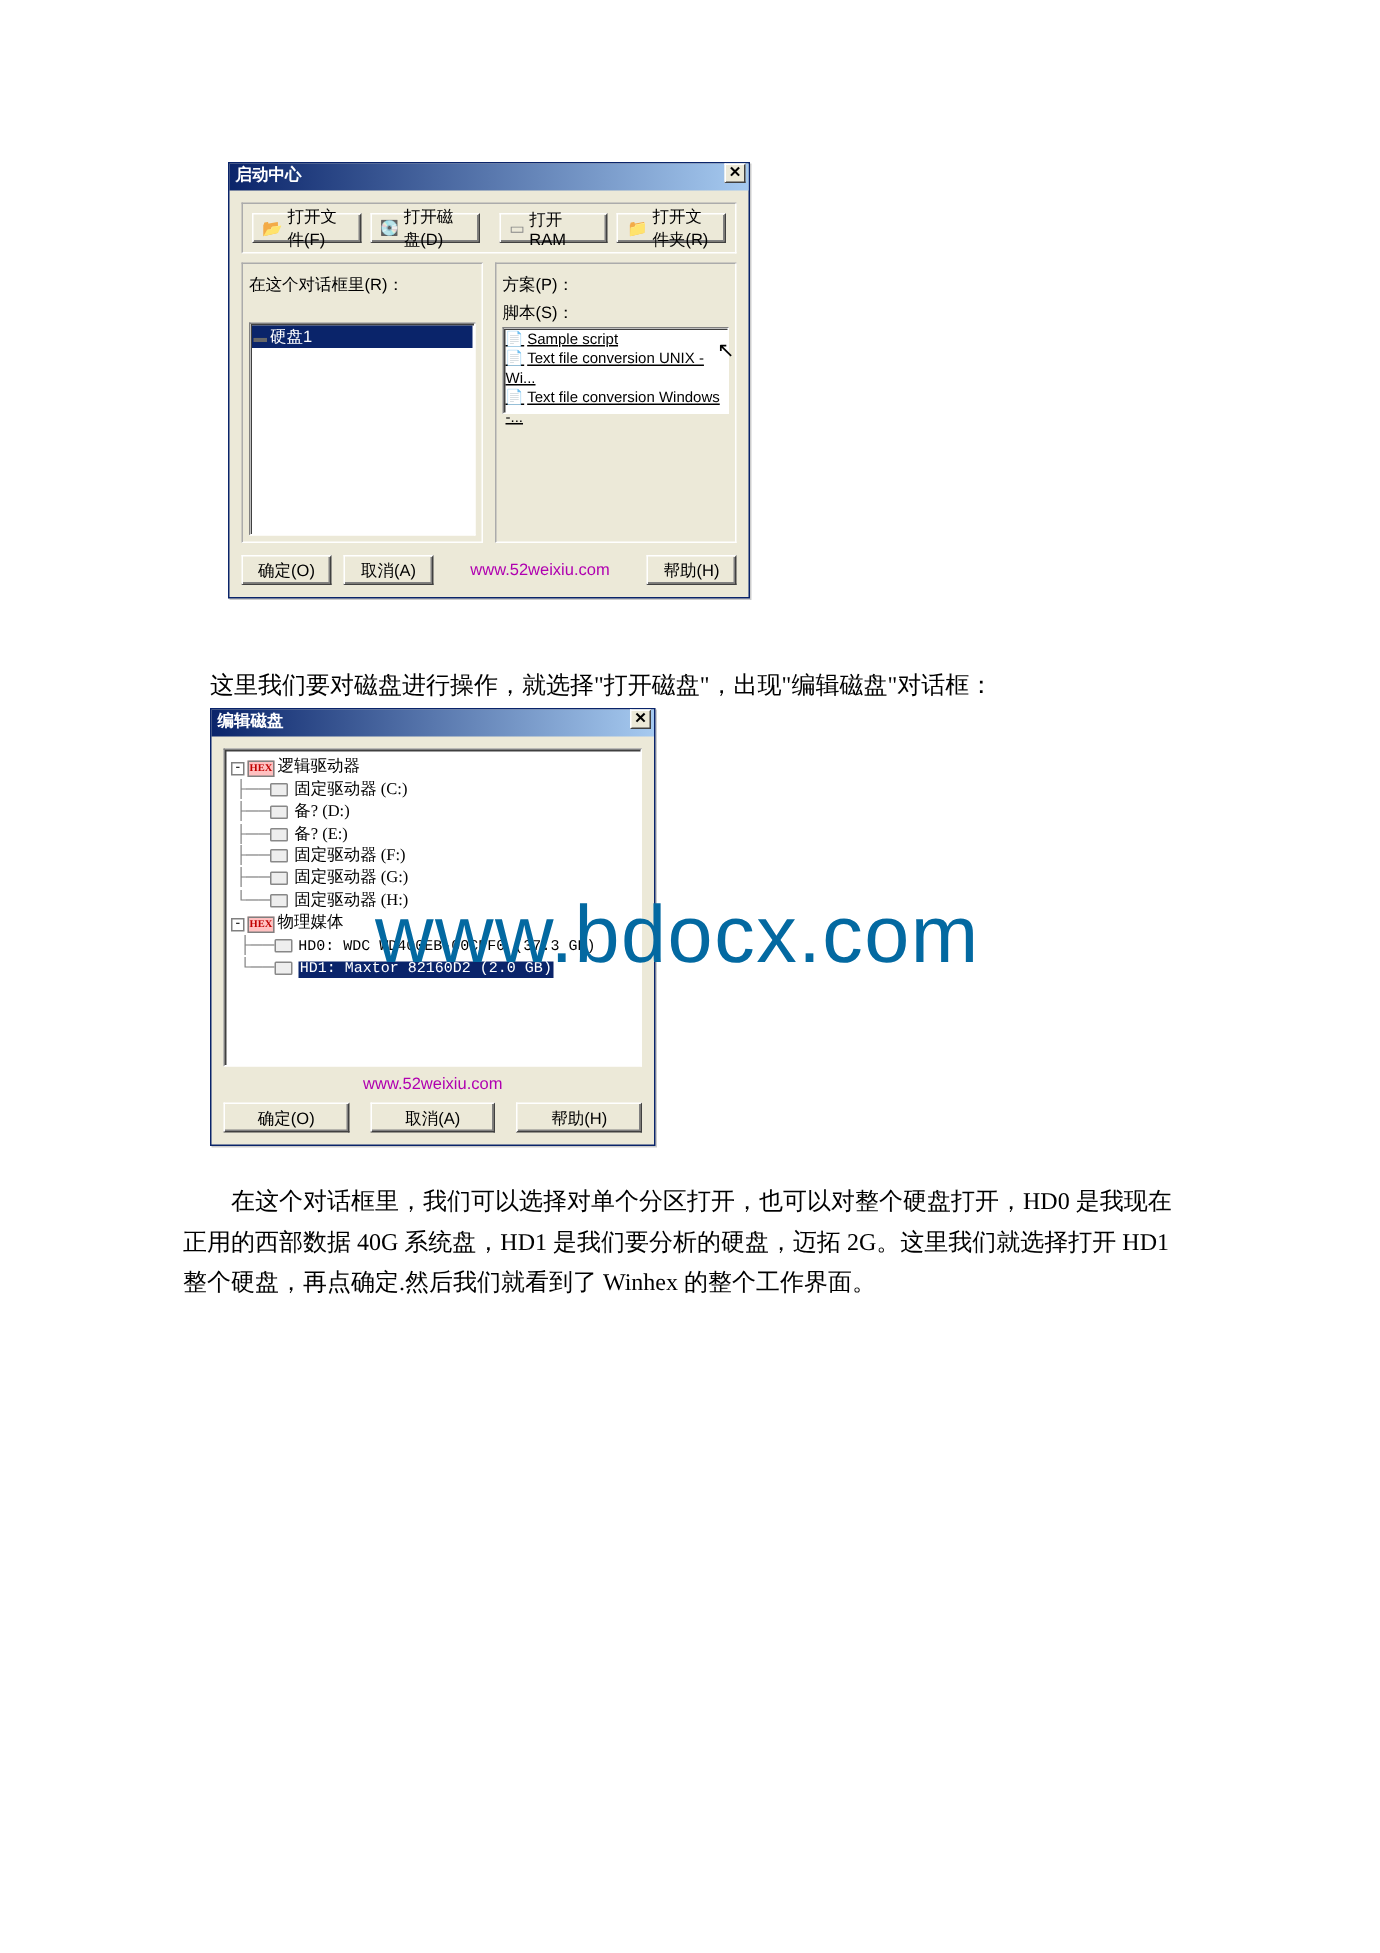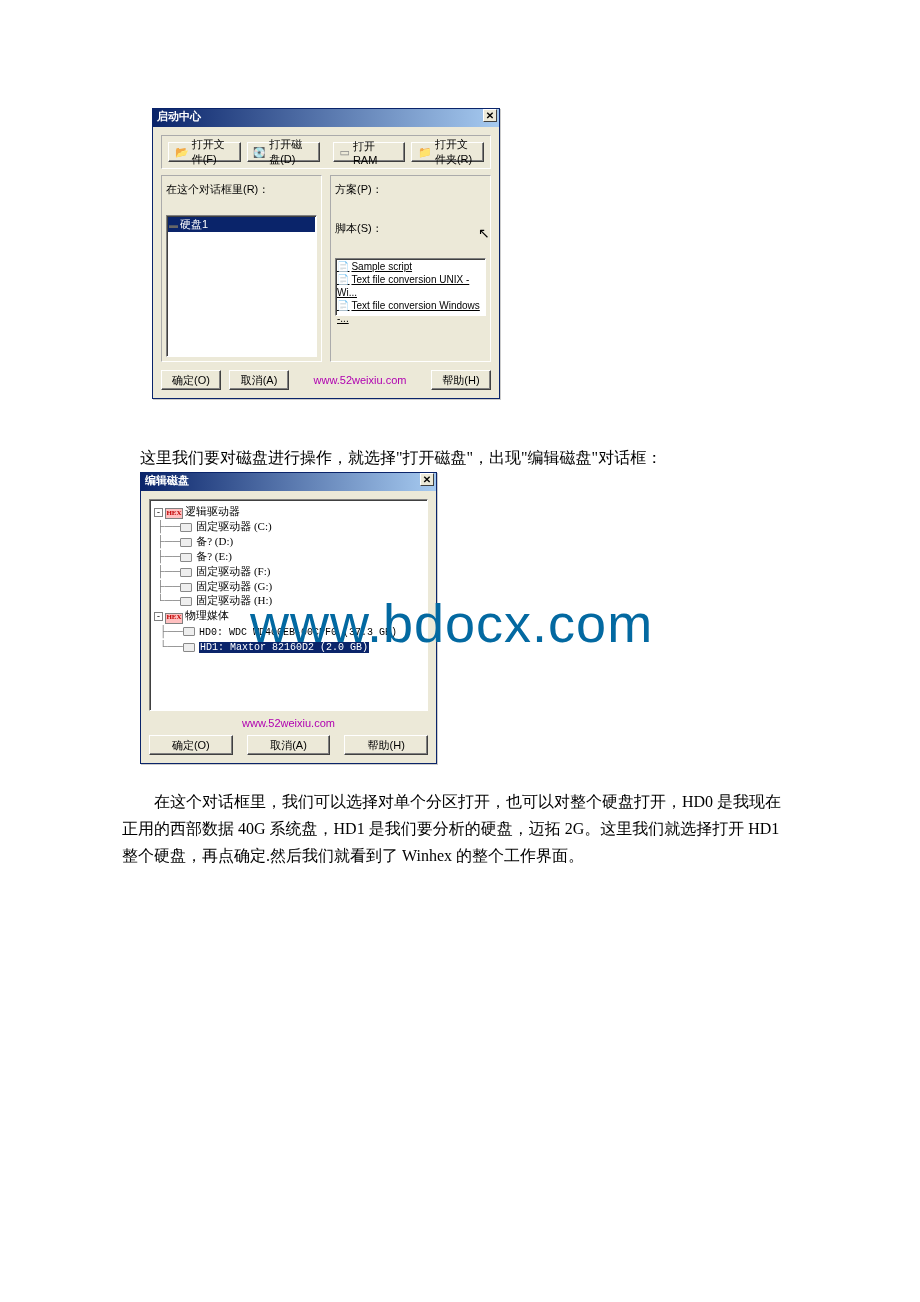--- a/index.html
+++ b/index.html
@@ -130,21 +130,21 @@
 
       <div style="flex:1; border:1px inset #fff; padding:4px;">
         <div class="section-label">在这个对话框里(R)：</div>
         <div class="panel-inset" style="height:142px; padding:1px; font-size:11px;margin-top:16px;">
           <div class="selected-row">
             <span class="icon-hd">▬</span><span>硬盘1</span>
           </div>
         </div>
       </div>
 
-      <div style="flex:1; border:1px inset #fff; padding:4px; display:flex; flex-direction:column; gap:20px;">
+      <div style="flex:1; border:1px inset #fff; padding:4px; display:flex; flex-direction:column; gap:0;">
         <div class="section-label">方案(P)：</div>
         <div class="section-label">脚本(S)：</div>
         <div class="panel-inset" style="height:58px; padding:1px; font-size:10px; line-height:1.3;text-decoration:underline;">
           <div><span class="icon-script">📄</span><span>Sample script</span></div>
           <div><span class="icon-script">📄</span><span>Text file conversion UNIX - Wi...</span></div>
           <div><span class="icon-script">📄</span><span>Text file conversion Windows -...</span></div>
         </div>
       </div>
     </div>
 

